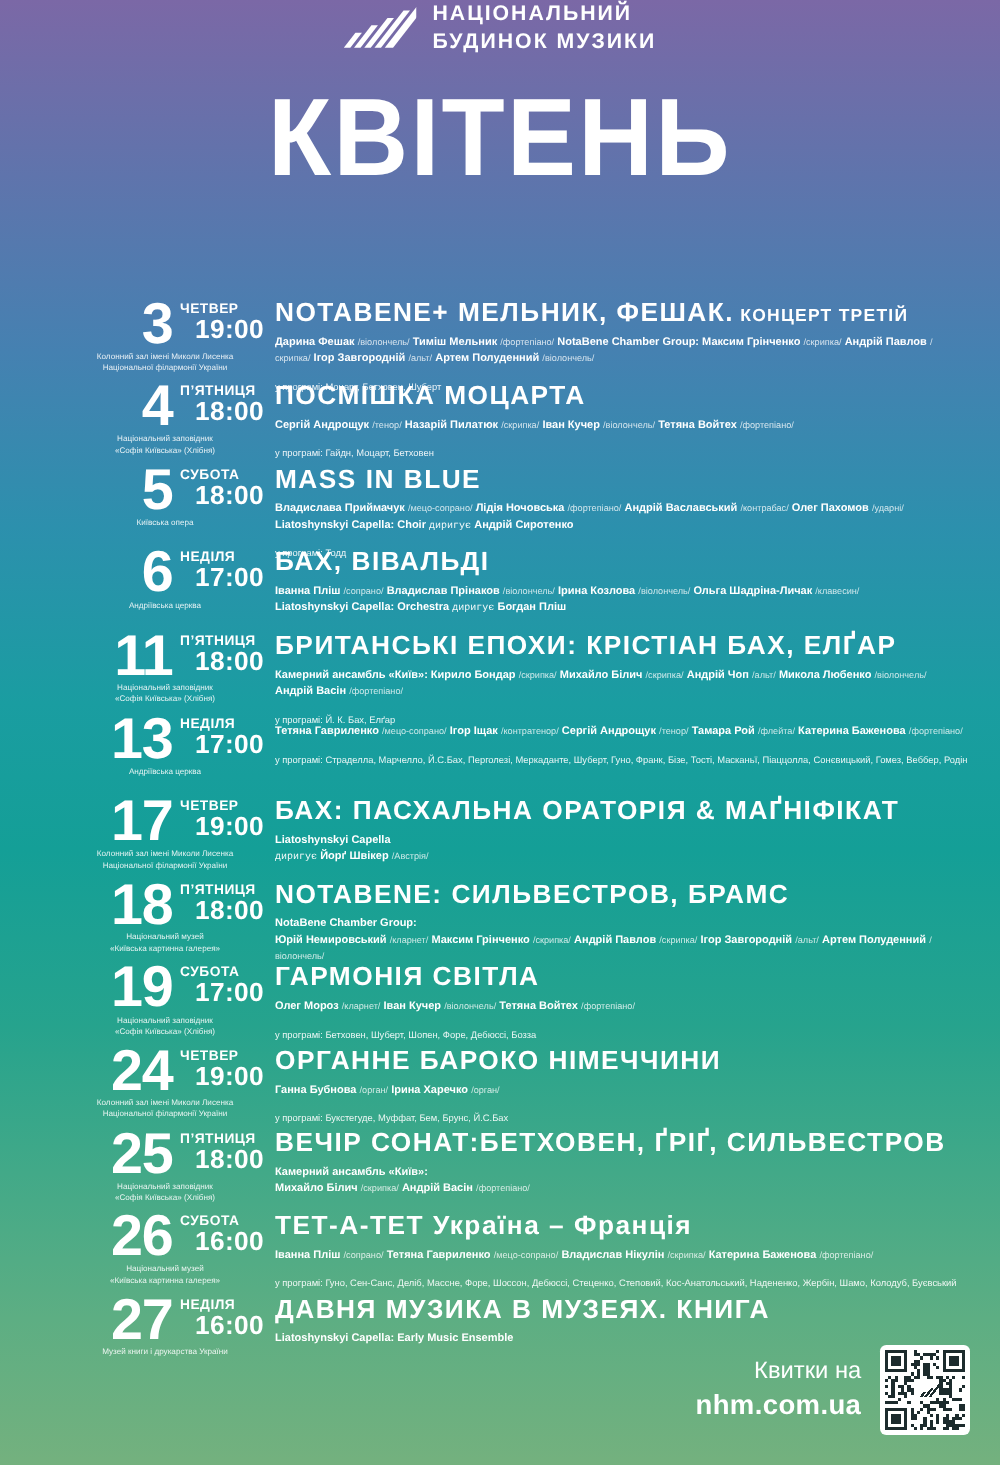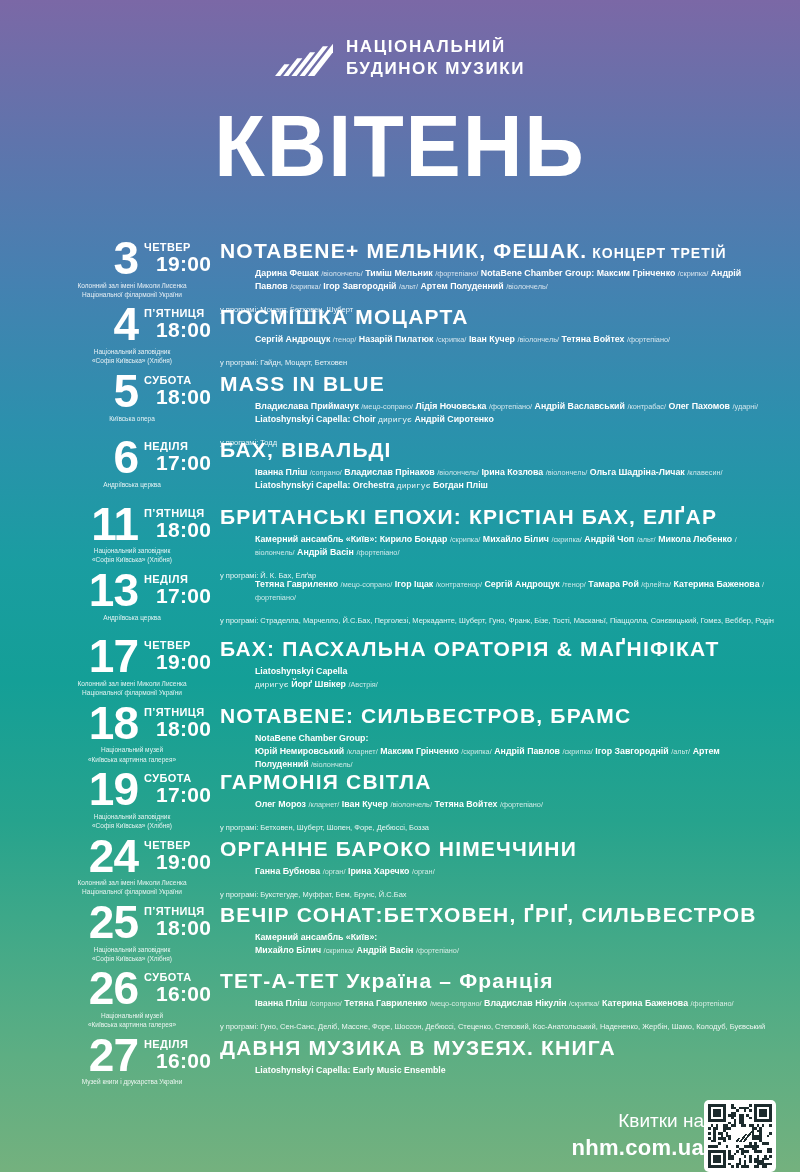--- a/index.html
+++ b/index.html
@@ -3,21 +3,21 @@
 <meta charset="utf-8">
 <style>
   html,body{margin:0;padding:0;}
   body{
     width:800px;height:1172px;overflow:hidden;position:relative;color:#fff;
     font-family:"Liberation Sans",sans-serif;
     background:linear-gradient(180deg,#7b68a6 0%,#5f74ac 12%,#4581b1 24%,#2c90ad 36%,#1a9da1 48%,#149f97 58%,#26a38d 70%,#42a988 80%,#5dae83 90%,#74b17e 100%);
   }
   .page{position:relative;width:100%;height:100%;}
   
-  .logo{display:flex;justify-content:center;align-items:flex-end;gap:13px;padding-top:36px;}
+  .logo{display:flex;justify-content:center;align-items:flex-start;gap:13px;}
   .logo svg{display:block;}
   .logo-text{font-weight:bold;font-size:17px;letter-spacing:1.6px;line-height:1.3;text-transform:uppercase;}
   .month{
     text-align:center;font-size:88px;font-weight:800;letter-spacing:2px;line-height:1;
     margin-top:22px;transform:scaleX(.94);
   }
   
   .events{position:absolute;top:240px;left:0;right:0;}
   .event{display:flex;height:66.4px;padding-right:28px;}
   .ev-left{width:212px;flex-shrink:0;display:flex;flex-direction:column;align-items:flex-end;}
@@ -27,27 +27,27 @@
   .day{font-size:11px;font-weight:bold;letter-spacing:.4px;line-height:1.1;}
   .time{font-size:21px;font-weight:bold;line-height:1.05;letter-spacing:.3px;margin-left:12px;}
   .venue{
     width:100%;box-sizing:border-box;padding-left:52px;text-align:center;
     font-size:6.5px;line-height:1.4;opacity:.88;margin-top:3px;white-space:pre-line;
   }
   .ev-main{flex:1;padding-left:8px;min-width:0;}
   .ev-title{font-size:21px;font-weight:800;letter-spacing:1.2px;line-height:1;white-space:nowrap;}
   .ev-title .suffix{font-size:14px;letter-spacing:1px;}
   .ev-lines{margin-top:6px;}
-  .ev-line{font-size:9px;line-height:1.45;margin-left:35px;}
+  .ev-line{font-size:9px;line-height:1.45;}
   .tk-b{font-weight:bold;font-size:8.8px;}
   .tk-r{font-size:7.3px;opacity:.78;}
   .tk-p{font-size:8px;opacity:.95;font-family:Liberation Mono, monospace;}
   .ev-program{font-size:7.5px;opacity:.9;margin-top:12px;white-space:nowrap;}
   
-  .footer{position:absolute;right:24px;bottom:0;display:flex;align-items:center;}
+  .footer{position:absolute;right:24px;bottom:24px;display:flex;align-items:center;gap:15px;}
   .tickets{text-align:right;line-height:1.3;}
   .tickets-label{font-size:19px;}
   .site{font-size:22px;font-weight:bold;letter-spacing:.3px;}
   .qr-box{width:72px;height:72px;background:#fff;border-radius:5px;padding:4px;box-sizing:border-box;}
   .qr-box svg{display:block;width:100%;height:100%;}
 </style>
 </head>
 <body>
 
 <div class="page">

